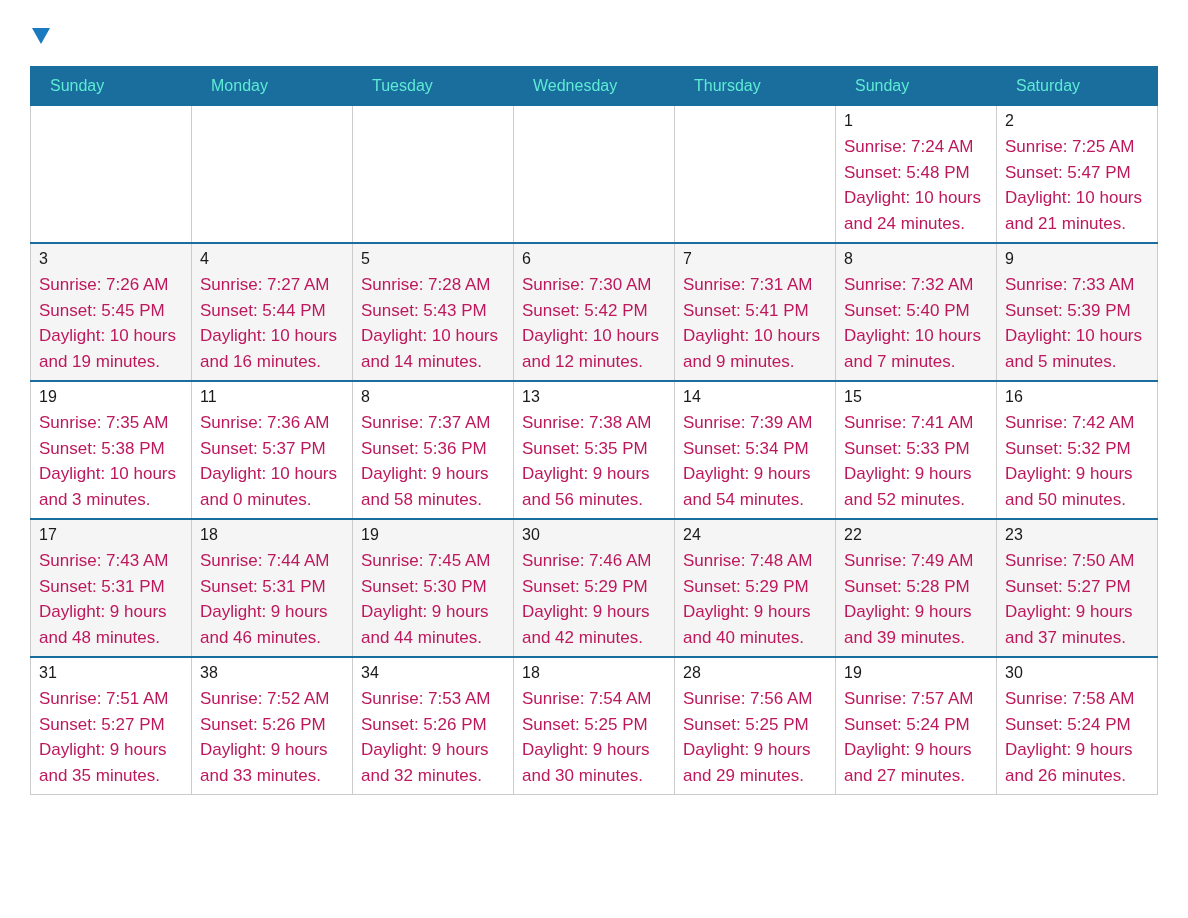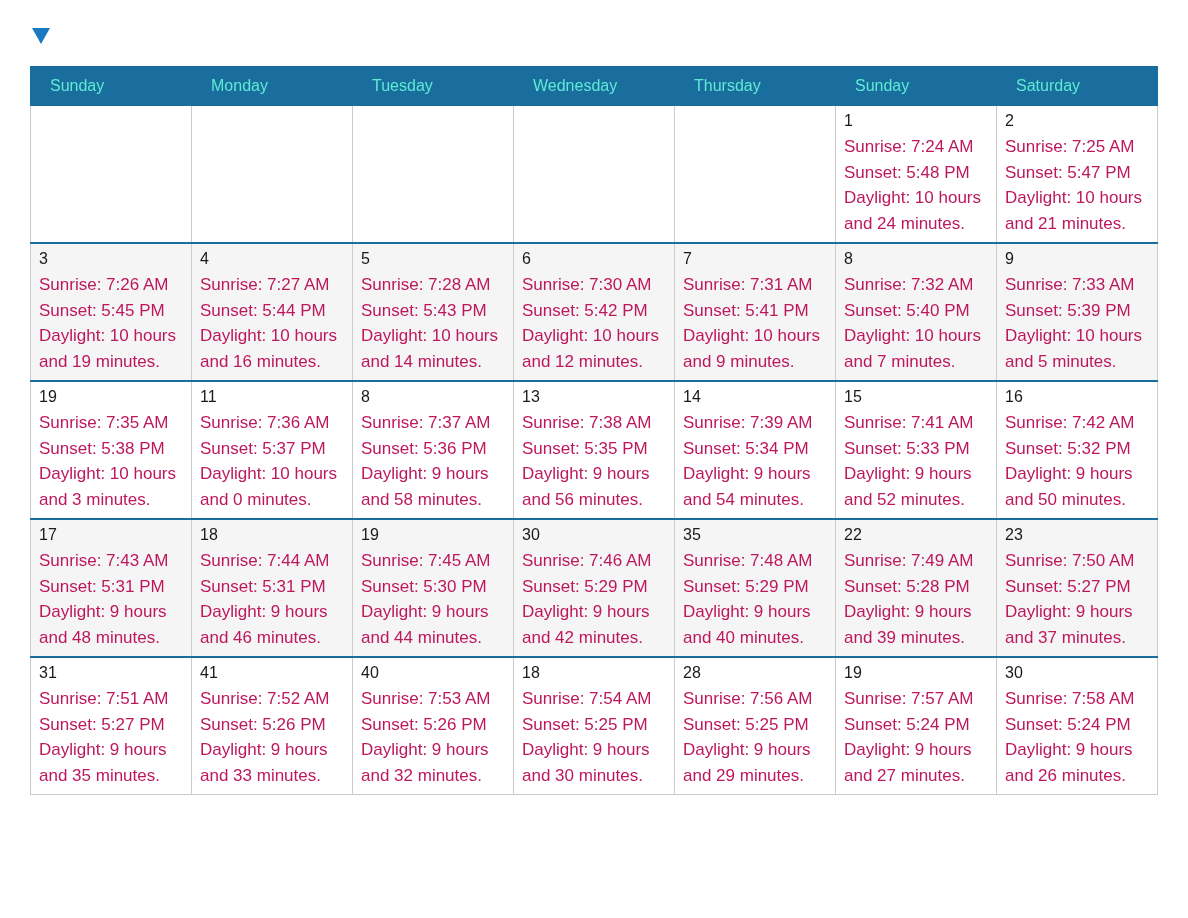--- a/index.html
+++ b/index.html
@@ -228,43 +228,43 @@
         </td>
         <td>
           <span class="day-number">19</span>
           <div class="day-info">Sunrise: 7:45 AM<br>Sunset: 5:30 PM<br>Daylight: 9 hours and 44 minutes.</div>
         </td>
         <td>
           <span class="day-number">30</span>
           <div class="day-info">Sunrise: 7:46 AM<br>Sunset: 5:29 PM<br>Daylight: 9 hours and 42 minutes.</div>
         </td>
         <td>
-          <span class="day-number">35</span>
+          <span class="day-number">24</span>
           <div class="day-info">Sunrise: 7:48 AM<br>Sunset: 5:29 PM<br>Daylight: 9 hours and 40 minutes.</div>
         </td>
         <td>
           <span class="day-number">22</span>
           <div class="day-info">Sunrise: 7:49 AM<br>Sunset: 5:28 PM<br>Daylight: 9 hours and 39 minutes.</div>
         </td>
         <td>
           <span class="day-number">23</span>
           <div class="day-info">Sunrise: 7:50 AM<br>Sunset: 5:27 PM<br>Daylight: 9 hours and 37 minutes.</div>
         </td>
       </tr>
       <tr class="row-border">
         <td>
           <span class="day-number">31</span>
           <div class="day-info">Sunrise: 7:51 AM<br>Sunset: 5:27 PM<br>Daylight: 9 hours and 35 minutes.</div>
         </td>
         <td>
-          <span class="day-number">41</span>
+          <span class="day-number">38</span>
           <div class="day-info">Sunrise: 7:52 AM<br>Sunset: 5:26 PM<br>Daylight: 9 hours and 33 minutes.</div>
         </td>
         <td>
-          <span class="day-number">40</span>
+          <span class="day-number">34</span>
           <div class="day-info">Sunrise: 7:53 AM<br>Sunset: 5:26 PM<br>Daylight: 9 hours and 32 minutes.</div>
         </td>
         <td>
           <span class="day-number">18</span>
           <div class="day-info">Sunrise: 7:54 AM<br>Sunset: 5:25 PM<br>Daylight: 9 hours and 30 minutes.</div>
         </td>
         <td>
           <span class="day-number">28</span>
           <div class="day-info">Sunrise: 7:56 AM<br>Sunset: 5:25 PM<br>Daylight: 9 hours and 29 minutes.</div>
         </td>

